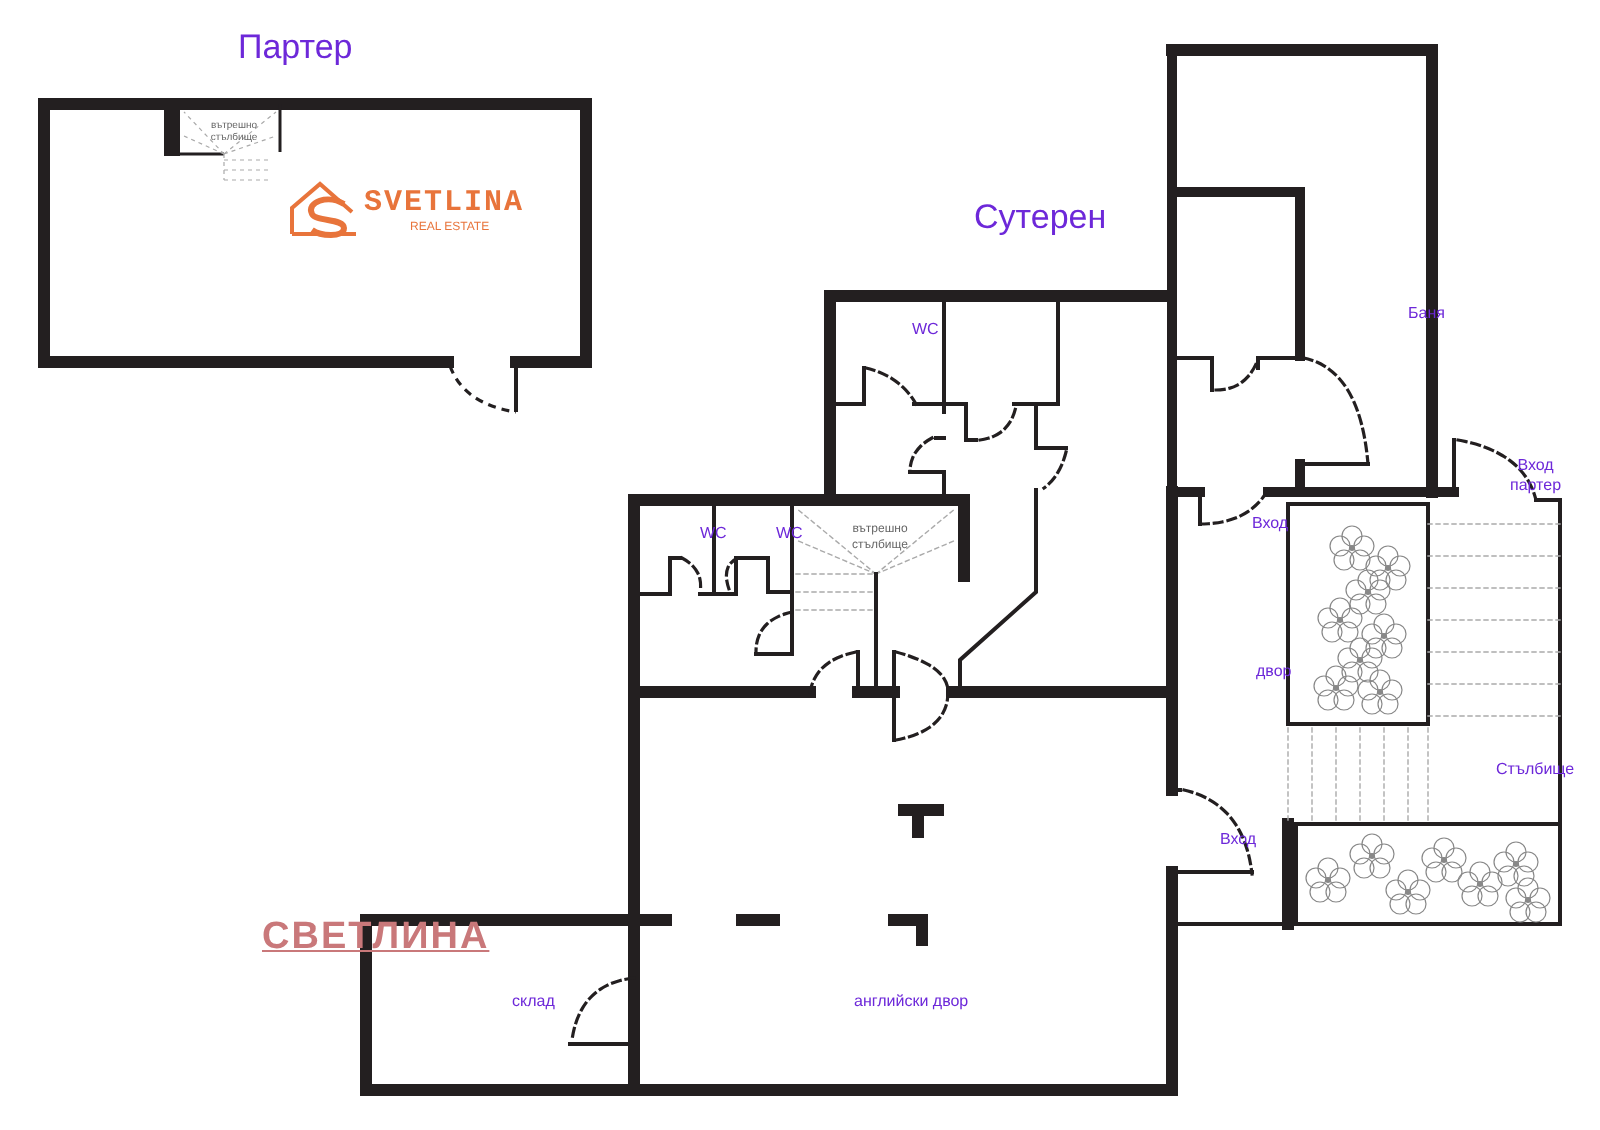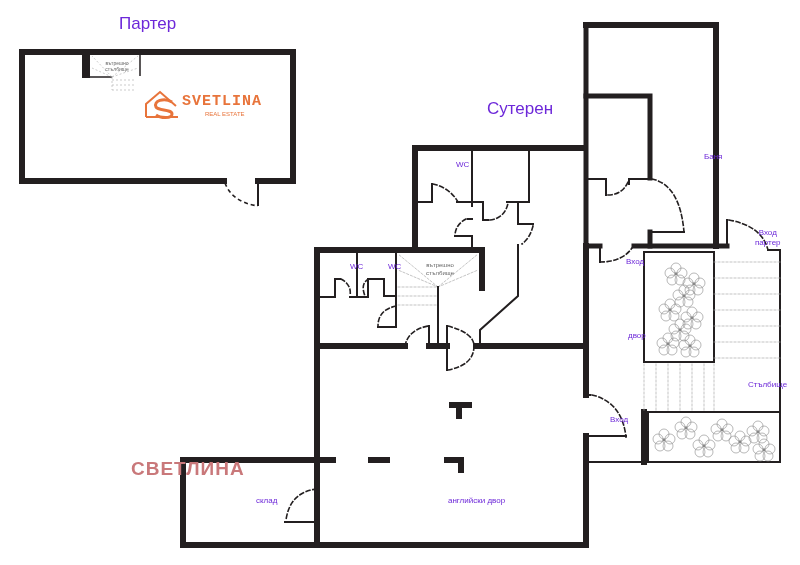--- a/index.html
+++ b/index.html
@@ -209,15 +209,15 @@
 <div class="lbl room" style="left:685px; top:152px;">Баня</div>
 <div class="lbl room" style="left:607px; top:257px;">Вход</div>
 <div class="lbl room" style="left:736px; top:228px; text-align:center; line-height:10px;">
   <div>Вход</div>
   <div>партер</div>
 </div>
 <div class="lbl room" style="left:609px; top:331px;text-align:right;">двор</div>
 <div class="lbl room" style="left:729px; top:380px;">Стълбище</div>
 <div class="lbl room" style="left:591px; top:415px;">Вход</div>
 <div class="lbl room" style="left:227px; top:496px;padding-left:10px;">склад</div>
-<div class="lbl room" style="left:429px; top:496px;">английски двор</div>
-
-<div class="watermark" style="left:131px; top:458px;">СВЕТЛИНА</div>
+<div class="lbl room" style="left:408px; top:496px;">английски двор</div>
+
+<div class="watermark" style="left:131px; top:458px;text-decoration:underline;">СВЕТЛИНА</div>
 
 </body></html>

